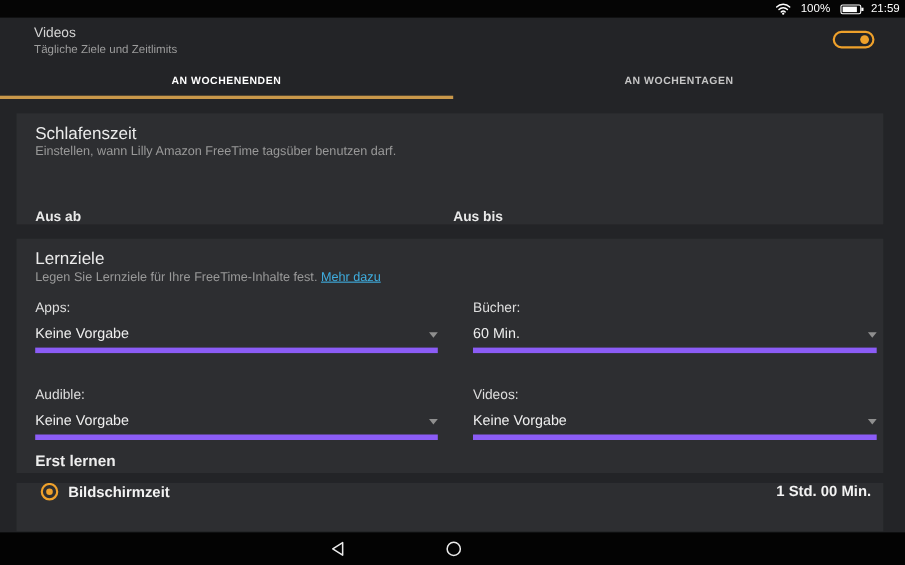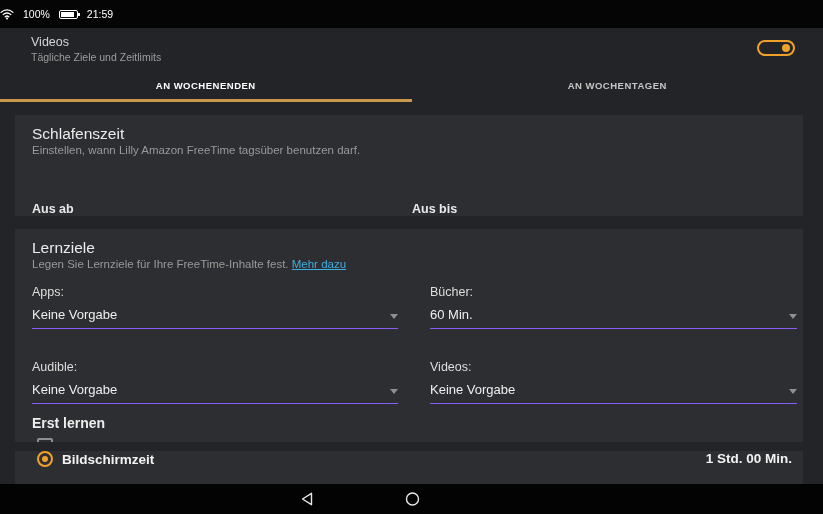--- a/index.html
+++ b/index.html
@@ -6,22 +6,22 @@
   html,body { width:823px; height:514px; }
   body {
     font-family:"Liberation Sans", sans-serif;
     background:#232427;
     color:#e6e6e6;
     position:relative;
     overflow:hidden;
   }
   
   .status-bar {
-    height:28px; background:#050505;
-    display:flex; align-items:center; justify-content:flex-start;
+    height:16px; background:#050505;
+    display:flex; align-items:center; justify-content:flex-end;
     gap:9px; padding-right:5px;
     font-size:10.5px; color:#fff;
   }
   .wifi { width:14px; height:12px; display:block; }
   .battery { width:19px; height:9px; border:1px solid #fff; border-radius:2px; position:relative; }
   .battery .fill { position:absolute; left:1px; top:1px; bottom:1px; width:13px; background:#fff; }
   .battery .nub { position:absolute; right:-3px; top:2px; width:2px; height:3px; background:#fff; }
   
   .header { position:relative; height:44px; padding:7px 0 0 31px; }
   .header .name { font-size:12.5px; color:#d4d4d4; line-height:15px; }
@@ -58,21 +58,21 @@
   .time-value { font-size:26px; color:#EFA12B; line-height:28px; margin-top:2px; }
   
   .card.goals { margin-top:13px; height:213px; padding:10px 24px 0 17px; }
   .fields {
     display:grid; grid-template-columns:366px 367px; column-gap:14px;
     row-gap:16px; margin-top:15px;gap:32px;
   }
   .field-label { font-size:12.5px; color:#dedede; line-height:13px; }
   .field-value-row {
     display:flex; align-items:flex-end; justify-content:space-between;
-    margin-top:9px; padding-bottom:7px; border-bottom:1px solid #8b5cf6;
+    margin-top:9px; padding-bottom:7px; border-bottom:5px solid #8b5cf6;
     cursor:pointer;
   }
   .field-value { font-size:13px; color:#eeeeee; line-height:13px; }
   .caret {
     width:0; height:0; margin-bottom:2px;
     border-left:4px solid transparent; border-right:4px solid transparent;
     border-top:5px solid #8f8f8f;
   }
   .learn-title { font-size:14px; font-weight:bold; color:#ededed; line-height:15px; margin-top:12px; }
   .check-row { display:flex; align-items:center; gap:12px; margin-top:7px; padding-left:5px; }

